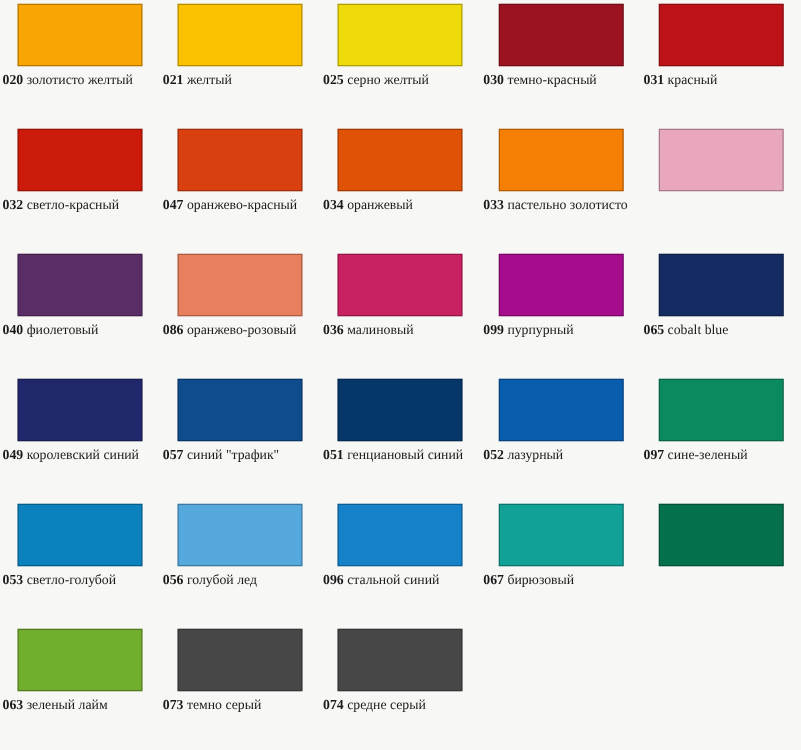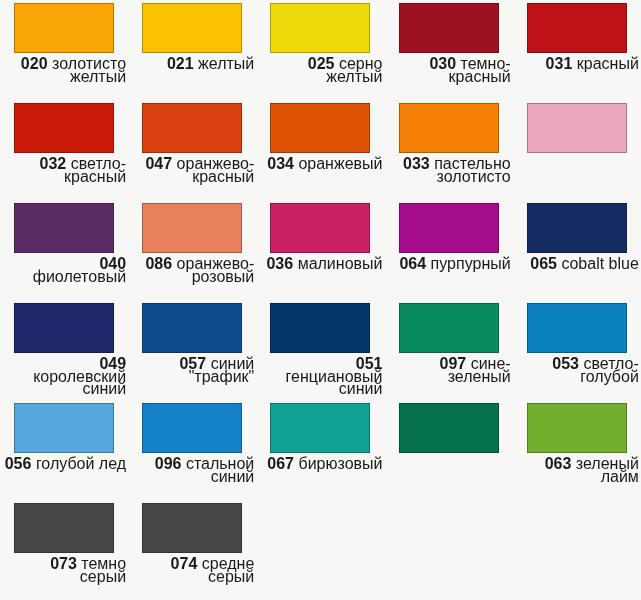--- a/index.html
+++ b/index.html
@@ -32,25 +32,25 @@
   .chip {
     width: 100px;
     height: 50px;
     box-sizing: border-box;
     border: 1px solid rgba(0,0,0,0.28);
     flex: 0 0 auto;
   }
   .caption {
     margin-top: 5px;
     width: 124px;
-    text-align: right;
-    font-size: 16px;
+    text-align: left;
+    font-size: 11px;
     line-height: 12.5px;
     color: #1a1a1a;
-    font-family: Liberation Sans, sans-serif;
+    font-family: Liberation Serif, serif;
     letter-spacing: 0px;
   }
   .caption .code {
     font-weight: bold;
   }
   .caption .name {
     font-weight: normal;
   }
   .empty-cell {
     background: #f7f7f5;
@@ -106,37 +106,41 @@
     <div class="swatch-cell">
       <div class="chip" style="background-color: rgb(232, 128, 94);"></div>
       <div class="caption"><span class="code">086</span> <span class="name">оранжево-розовый</span></div>
     </div>
     <div class="swatch-cell">
       <div class="chip" style="background-color: rgb(201, 32, 97);"></div>
       <div class="caption"><span class="code">036</span> <span class="name">малиновый</span></div>
     </div>
     <div class="swatch-cell">
       <div class="chip" style="background-color: rgb(165, 13, 141);"></div>
-      <div class="caption"><span class="code">064</span> <span class="name">пурпурный</span></div>
+      <div class="caption"><span class="code">099</span> <span class="name">пурпурный</span></div>
     </div>
     <div class="swatch-cell">
       <div class="chip" style="background-color: rgb(21, 44, 99);"></div>
       <div class="caption"><span class="code">065</span> <span class="name">cobalt blue</span></div>
     </div>
     <div class="swatch-cell">
       <div class="chip" style="background-color: rgb(32, 40, 107);"></div>
       <div class="caption"><span class="code">049</span> <span class="name">королевский синий</span></div>
     </div>
     <div class="swatch-cell">
       <div class="chip" style="background-color: rgb(14, 76, 142);"></div>
       <div class="caption"><span class="code">057</span> <span class="name">синий "трафик"</span></div>
     </div>
     <div class="swatch-cell">
       <div class="chip" style="background-color: rgb(6, 55, 107);"></div>
       <div class="caption"><span class="code">051</span> <span class="name">генциановый синий</span></div>
+    </div>
+    <div class="swatch-cell">
+      <div class="chip" style="background-color: rgb(10, 93, 172);"></div>
+      <div class="caption"><span class="code">052</span> <span class="name">лазурный</span></div>
     </div>
     <div class="swatch-cell">
       <div class="chip" style="background-color: rgb(10, 138, 95);"></div>
       <div class="caption"><span class="code">097</span> <span class="name">сине-зеленый</span></div>
     </div>
     <div class="swatch-cell">
       <div class="chip" style="background-color: rgb(11, 130, 190);"></div>
       <div class="caption"><span class="code">053</span> <span class="name">светло-голубой</span></div>
     </div>
     <div class="swatch-cell">

